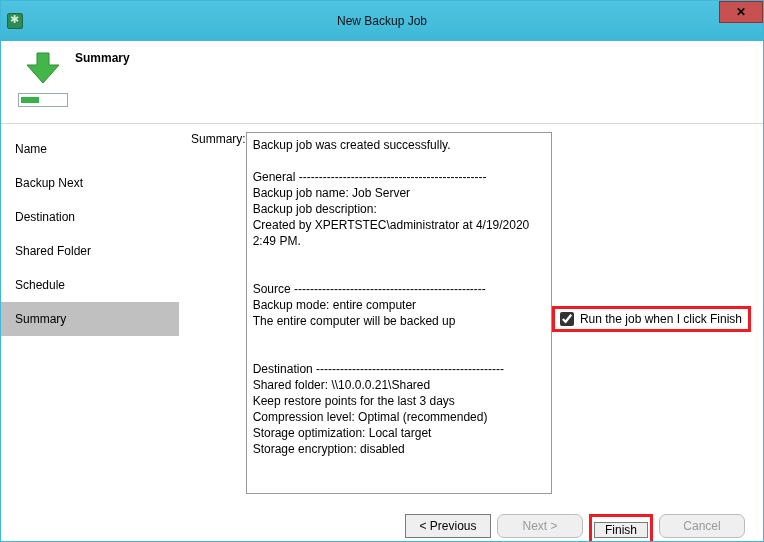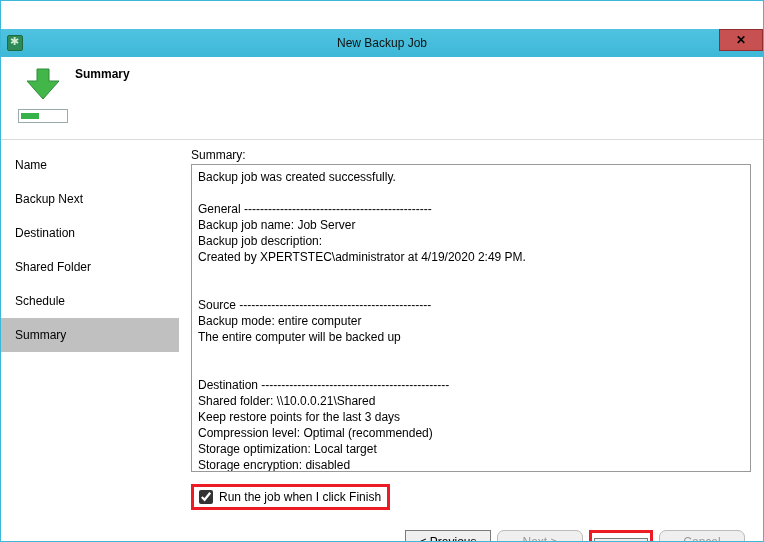--- a/index.html
+++ b/index.html
@@ -9,26 +9,25 @@
     height: 542px;
     font-family: "Segoe UI", Tahoma, sans-serif;
     font-size: 12px;
     color: #000;
     background: #fff;
     border: 1px solid #3eb8d8;
     position: relative;
     overflow: hidden;
   }
   .titlebar {
-    height: 28px;
+    height: 40px;
     background: linear-gradient(#4fc3e0, #3eb8d8);
     display: flex;
     align-items: center;
     position: relative;
-    margin-top: 28px;
   }
   .titlebar .tb-icon {
     width: 16px; height: 16px; margin-left: 6px;
     background: #2e8b57;
     border: 1px solid #1f6b3f;
     border-radius: 2px;
     position: relative;
   }
   .titlebar .tb-icon:before {
     content: "✱";
@@ -92,21 +91,21 @@
     cursor: default;
   }
   .sidebar .sitem.selected {
     background: #c0c0c0;
   }
 
   .main {
     flex: 1;
     padding: 8px 12px 0 12px;
     display: flex;
-    flex-direction: column;
+    flex-direction: row;
   }
   .main .mlabel { font-size: 12px; margin-bottom: 2px; }
   .summary-box {
     flex: 1;
     border: 1px solid #999;
     background: #fff;
     overflow-y: scroll;
     padding: 4px 6px;
     font-size: 12px;
     line-height: 16px;

